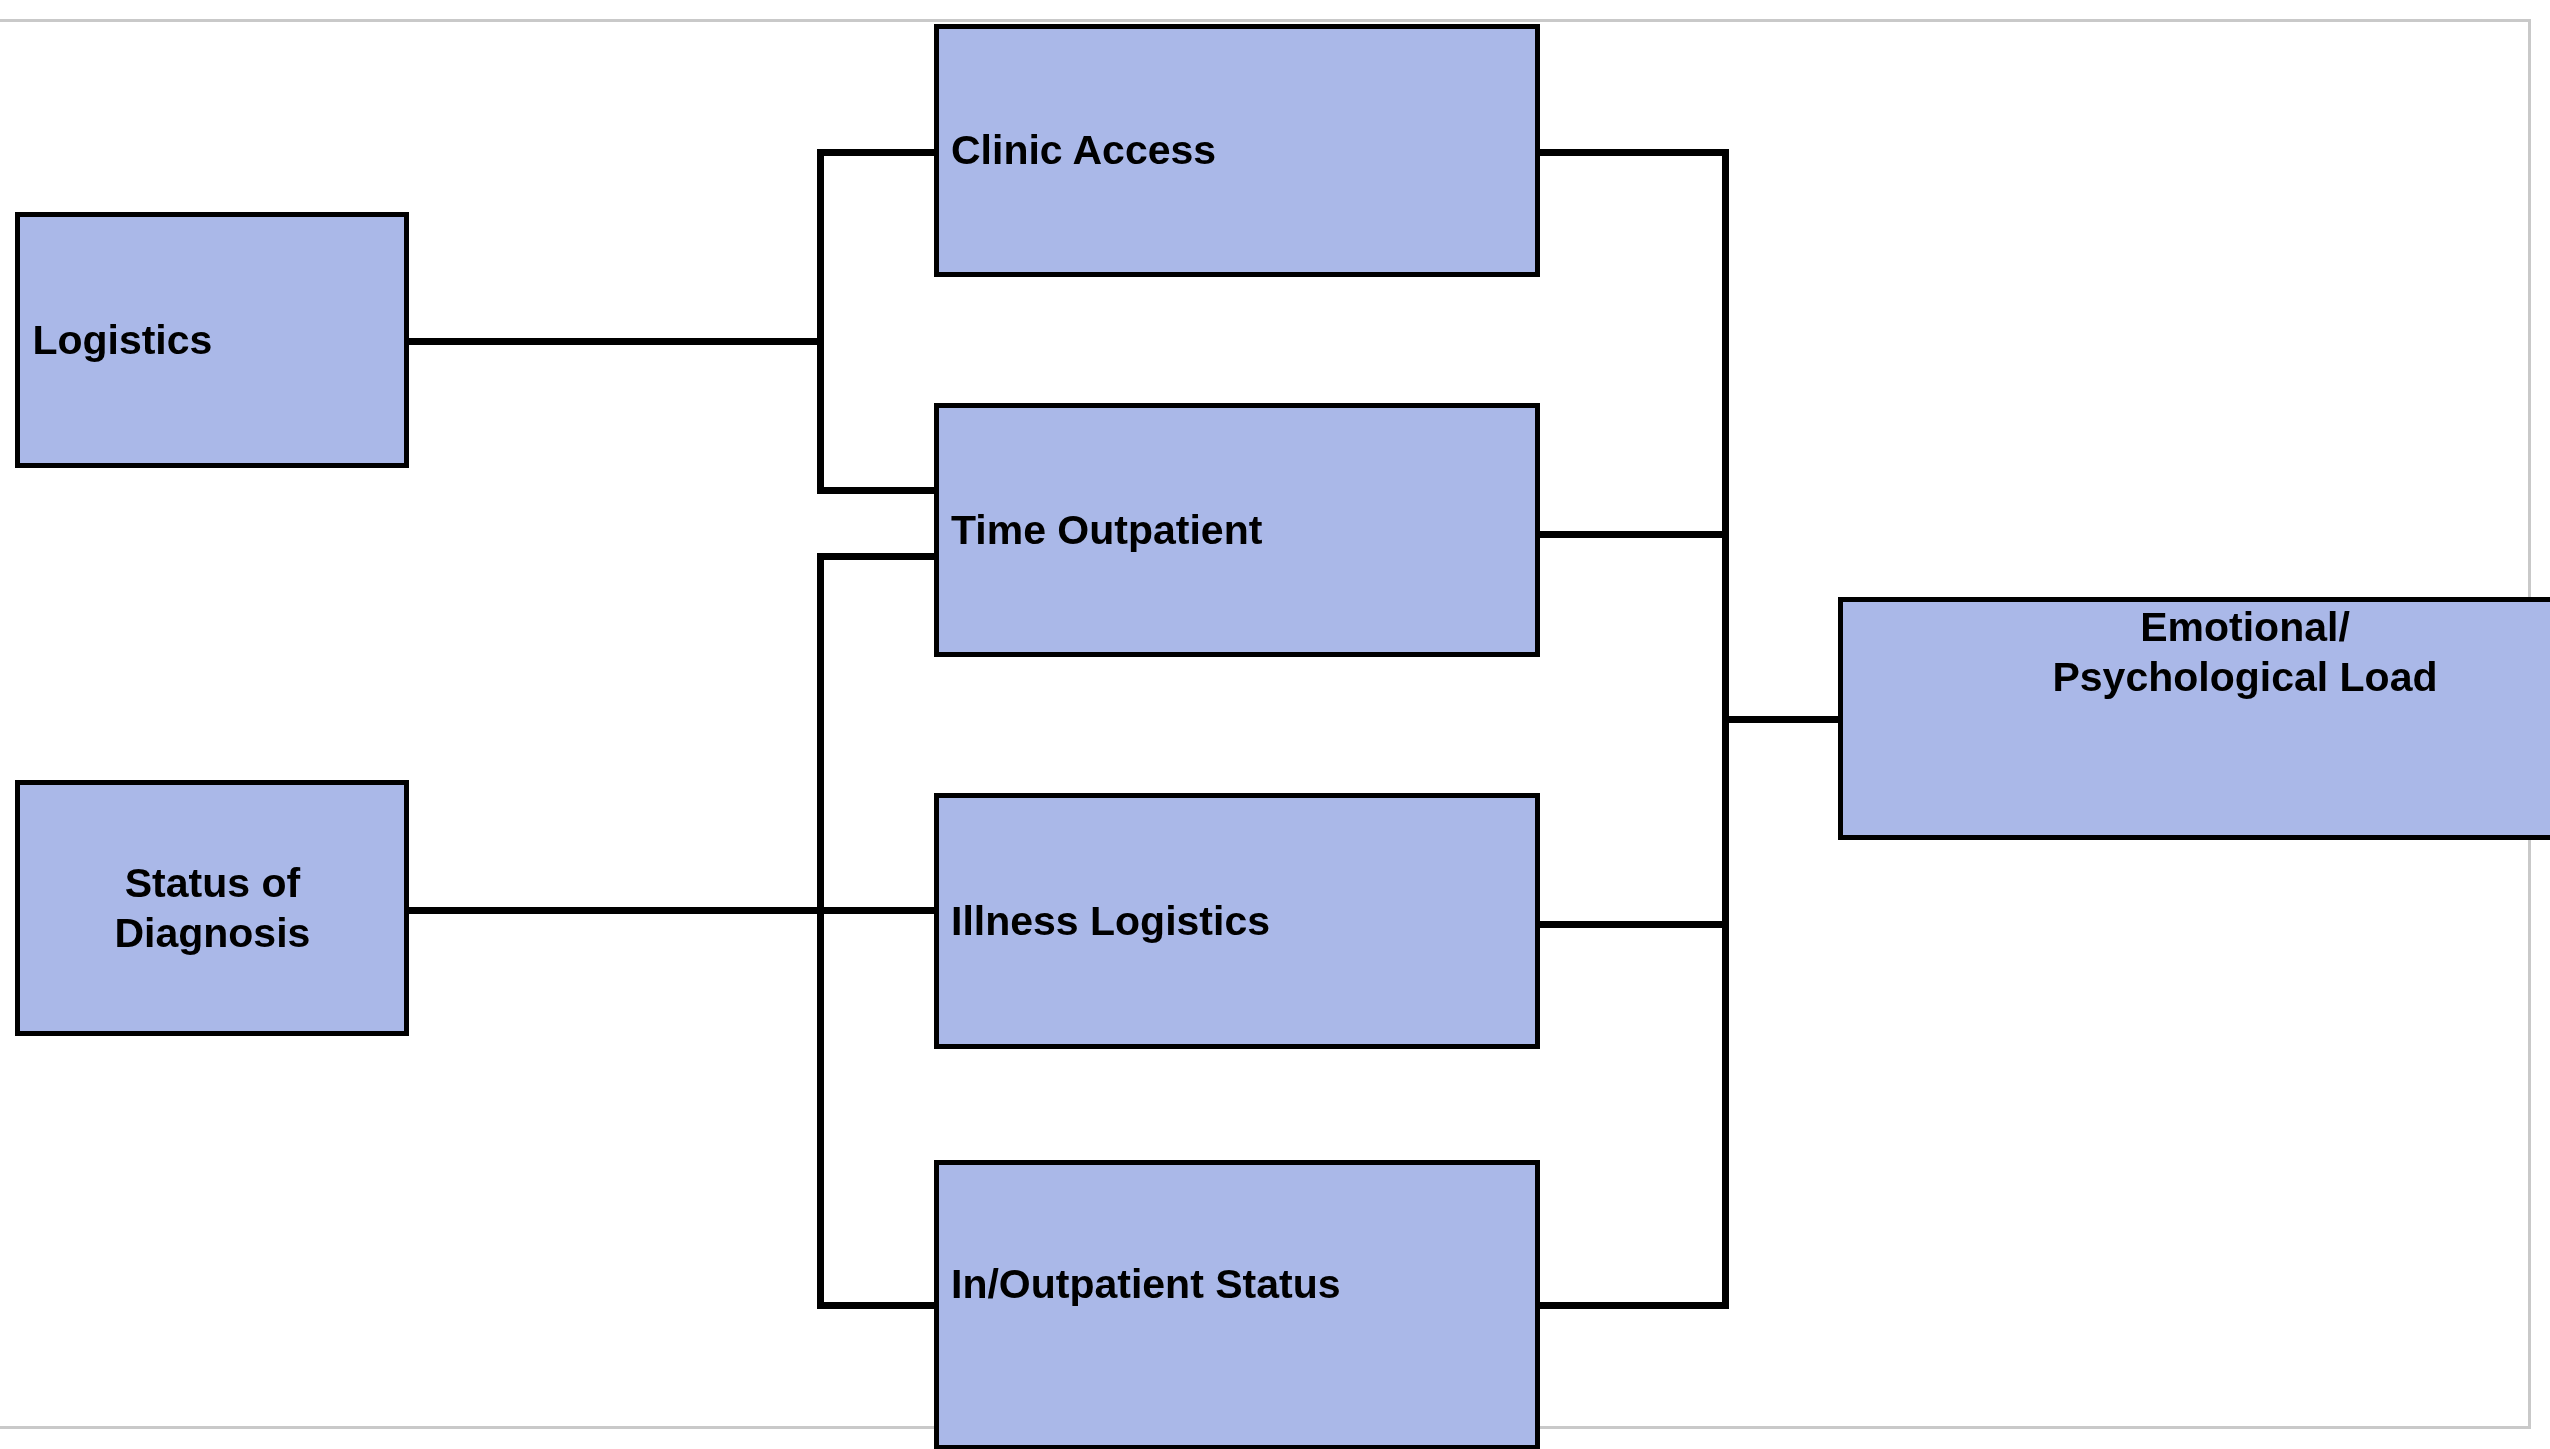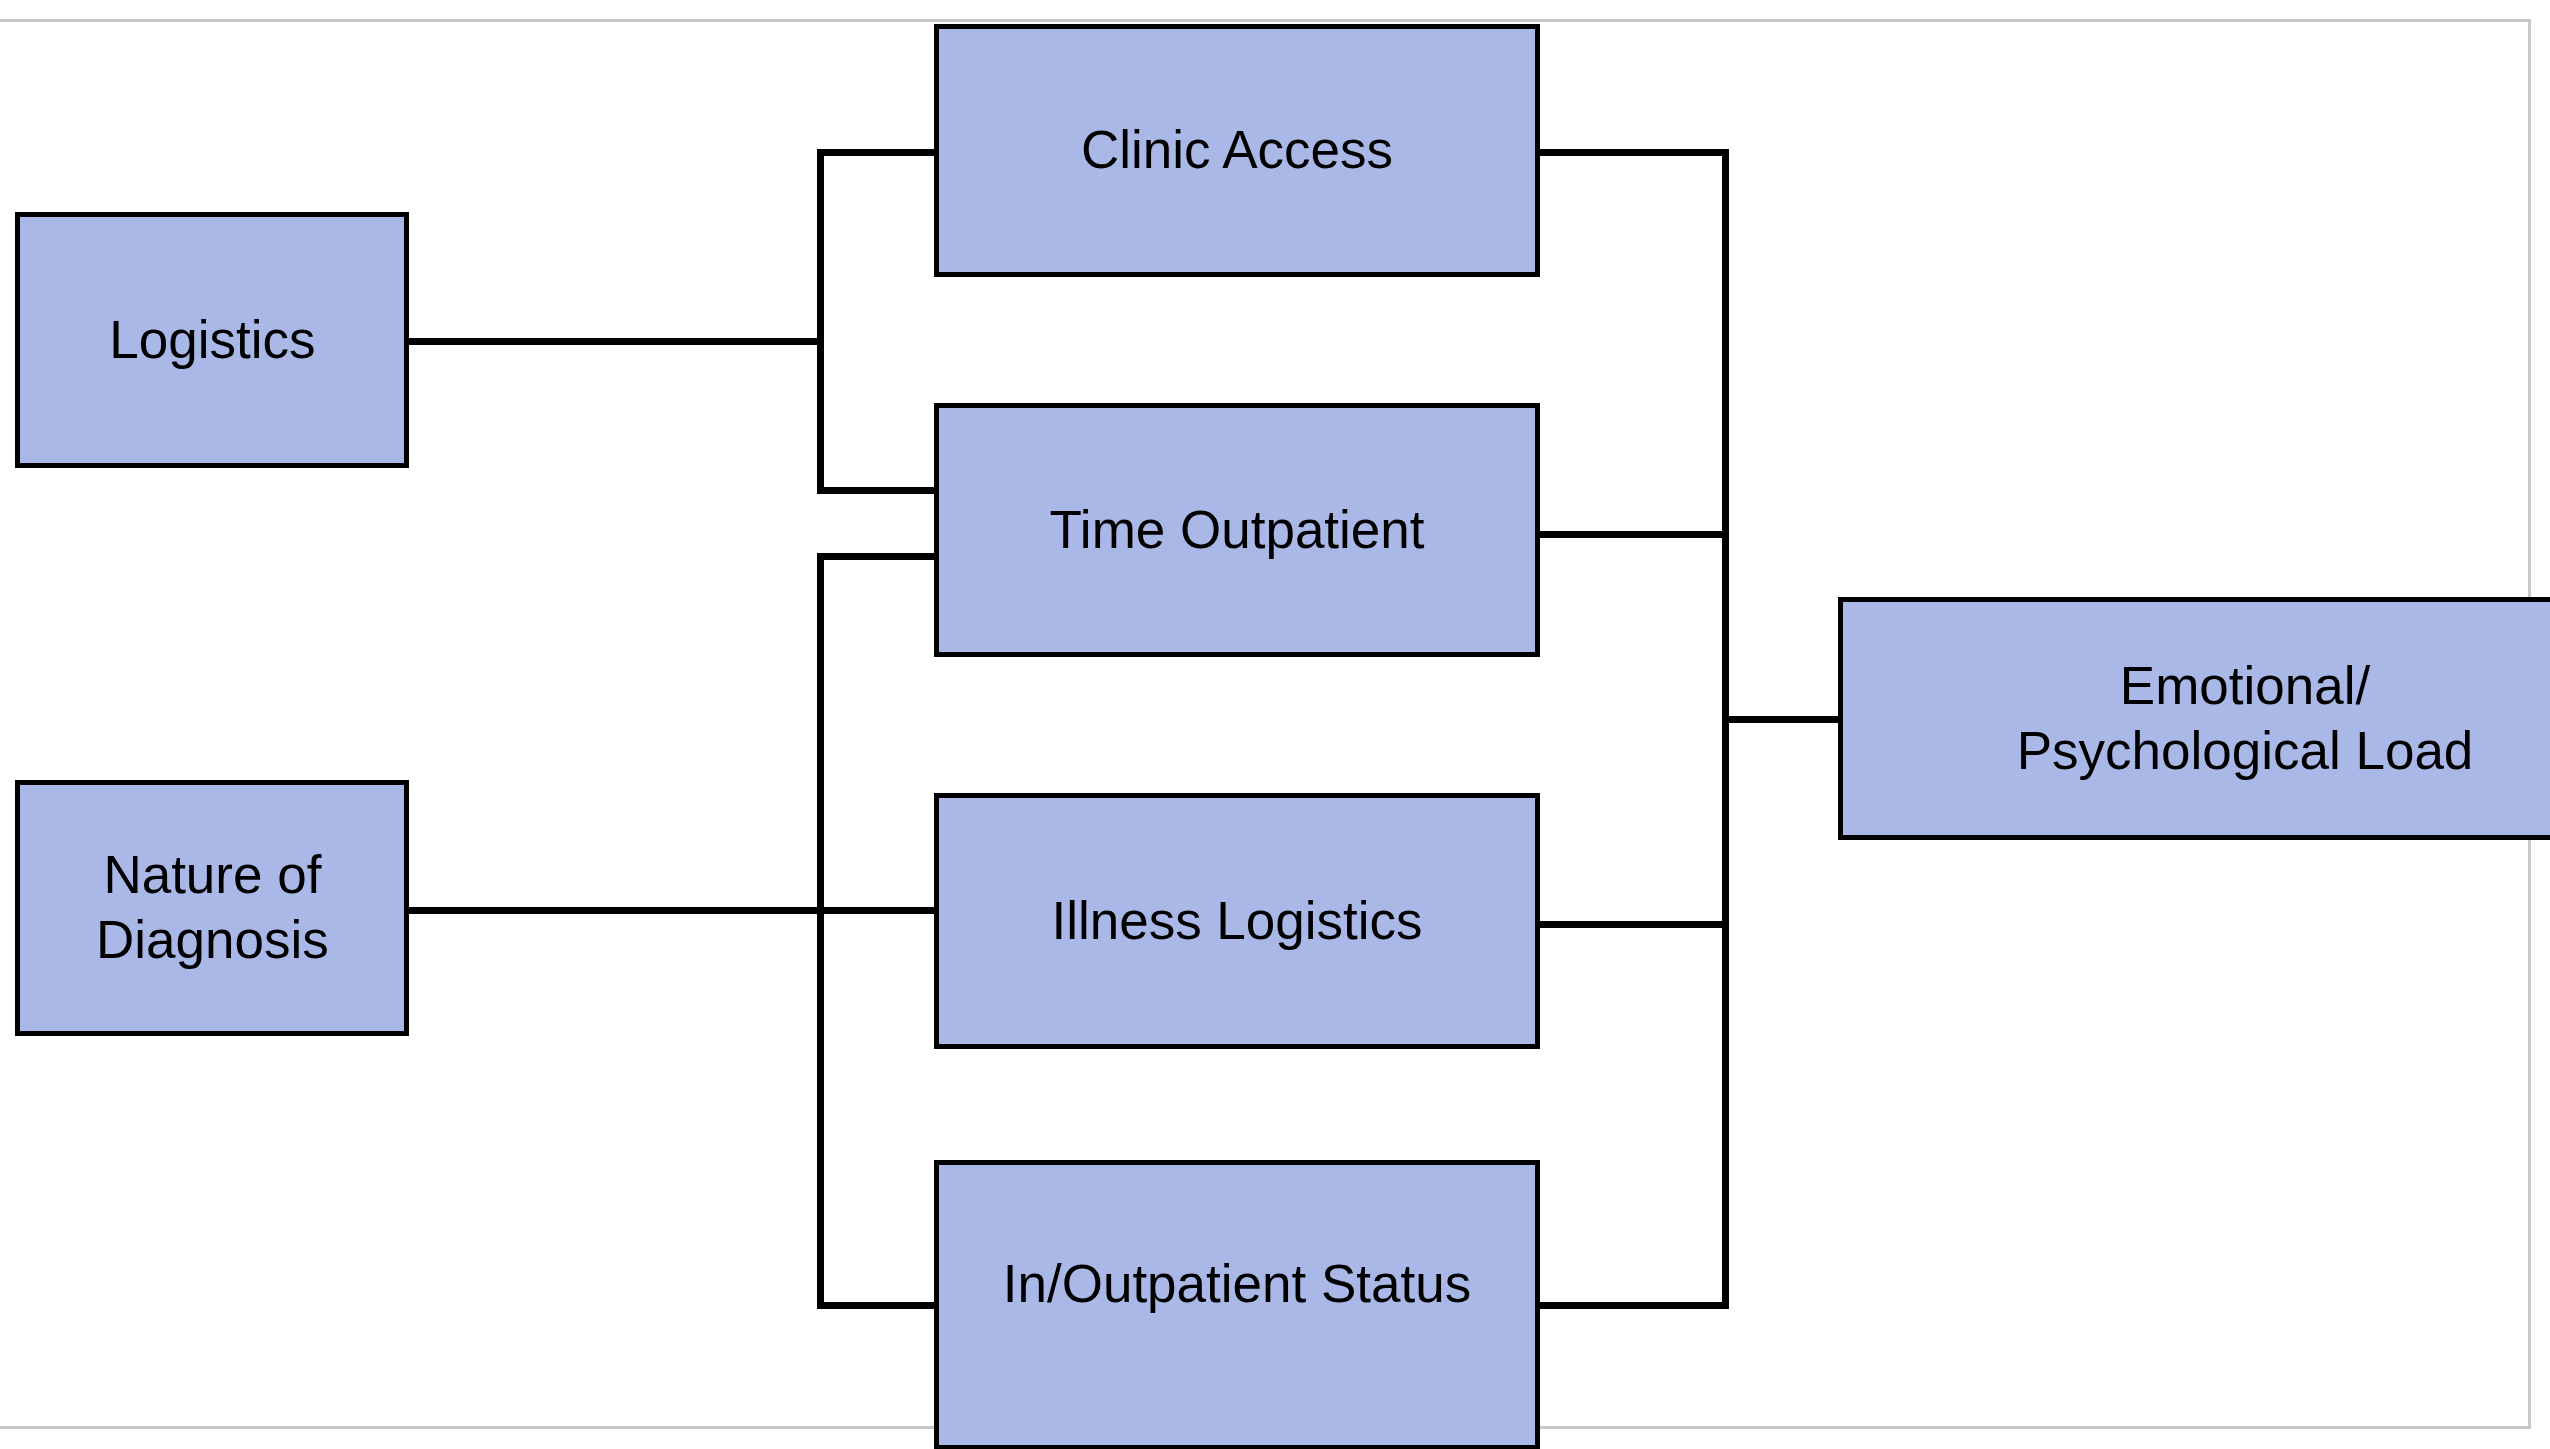--- a/index.html
+++ b/index.html
@@ -11,26 +11,26 @@
   .rule{position:absolute;background:#c9c9c9;}
   .rule.top{left:0;top:19px;width:2530px;height:2.6px;}
   .rule.bottom{left:0;top:1426px;width:2530px;height:2.6px;}
   .rule.right{left:2528px;top:19px;width:2.6px;height:1410px;}
 
   .node{
     position:absolute;
     box-sizing:border-box;
     background:#aab8e8;
     border:5.1px solid #000000;
-    display:flex;align-items:center;justify-content:center;
+    display:flex;align-items:center;
     text-align:center;
     color:#000000;
-    font-size:53px;
+    font-size:41px;
     line-height:1.22;
-    font-weight:400;
+    font-weight:700;
     letter-spacing:0px;
     z-index:3;
   }
   .node span{display:block;padding:0 12px;}
 
   
   .seg{position:absolute;background:#000000;z-index:2;}
 </style>
 </head>
 <body>
@@ -69,21 +69,21 @@
 
   <div class="seg" style="left:1536px; top:1302px; width:193px; height:6.8px;"></div>
 
   <div class="seg" style="left:1722px; top:716px; width:121px; height:6.8px;"></div>
 
   <div class="node" style="left:15.4px; top:212px; width:394px; height:256px;">
     <span>Logistics</span>
   </div>
 
   <div class="node" style="left:15.4px; top:780px; width:394px; height:256px;">
-    <span>Nature of Diagnosis</span>
+    <span>Status of Diagnosis</span>
   </div>
 
   <div class="node" style="left:934px; top:24px; width:606px; height:253px;">
     <span>Clinic Access</span>
   </div>
 
   <div class="node" style="left:934px; top:403px; width:606px; height:254px;">
     <span>Time Outpatient</span>
   </div>
 

